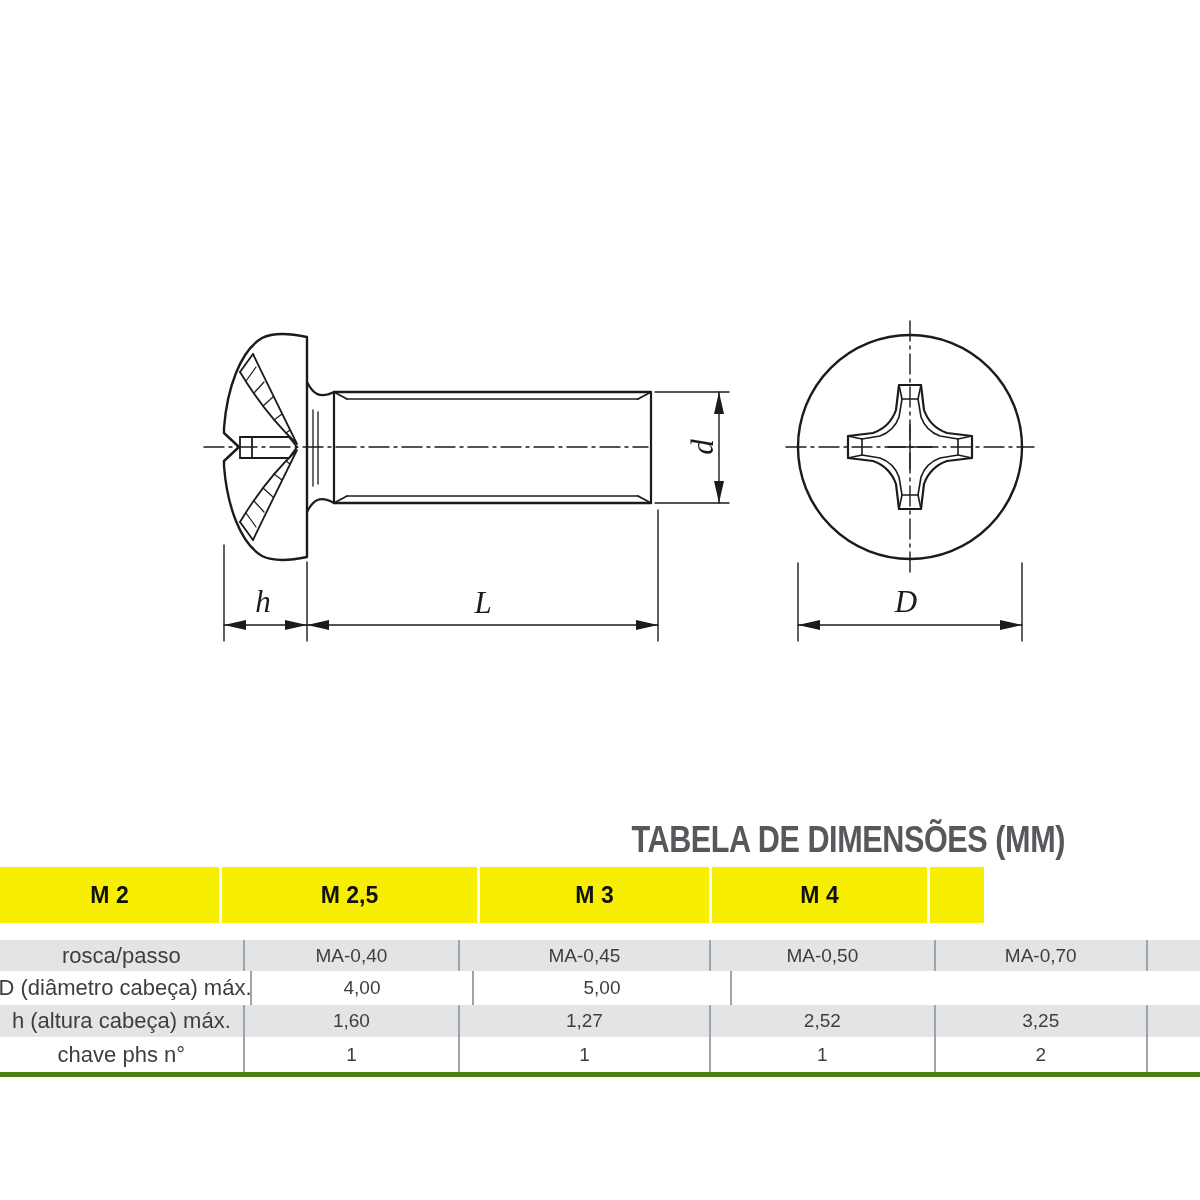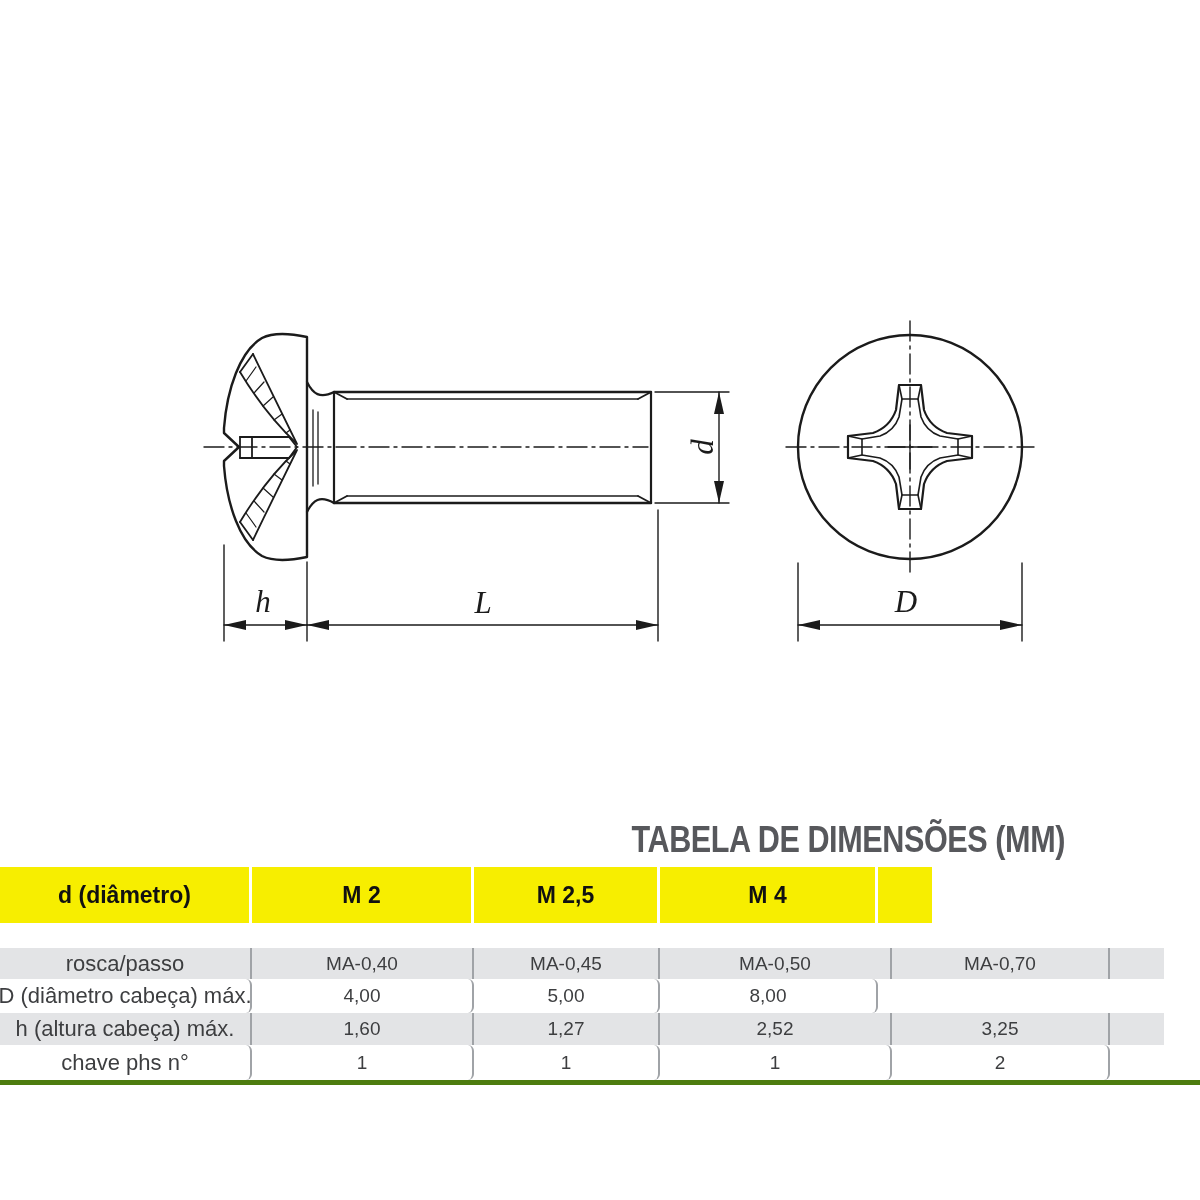--- a/index.html
+++ b/index.html
@@ -20,31 +20,31 @@
     position:absolute;top:819px;right:135px;
     font-size:36px;font-weight:bold;color:var(--title-color);
     letter-spacing:-0.5px;white-space:nowrap;
     transform:scaleX(0.85);transform-origin:100% 50%;
   }
 
   .dim-table{position:absolute;left:0;top:867px;width:1200px;}
   .trow{display:flex;width:1200px;}
   .trow .c{box-sizing:border-box;display:flex;align-items:center;justify-content:center;
            white-space:nowrap;overflow:visible;}
-  .c0{width:252px;}.c1{width:222px;}.c2{width:186px;}.c3{width:232px;}.c4{width:218px;}.c5{width:54px;}
+  .c0{width:252px;}.c1{width:222px;}.c2{width:258px;}.c3{width:232px;}.c4{width:218px;}.c5{width:54px;}
   .thead{height:56px;}
   .thead .c{background:var(--header-bg);font-weight:bold;font-size:23px;color:#111;}
   .thead .c:not(.c5){border-right:3px solid #fff;}
   .tgap{height:17px;background:#fff;}
   .data .c{font-size:19px;color:var(--text-color);}
   .data .c0{font-size:22px;}
   .data .c:not(.c5){border-right:2px solid var(--divider);}
   .gray .c{background:var(--row-alt-bg);}
-  .white .c{background:#fff;border-radius:6px;}
-  .r0{height:31px;margin-top:8px;}.r1{height:34px;}.r2{height:32px;border-radius:9px;}.r3{height:35px;border-bottom:5px solid #4d7c0f;}
+  .white .c{background:#fff;}
+  .r0{height:31px;}.r1{height:34px;}.r2{height:32px;border-radius:9px;}.r3{height:35px;border-bottom:5px solid #4d7c0f;}
 
   .dimtext{font-family:"Liberation Serif",serif;font-style:italic;font-size:31px;fill:var(--line-color);}
 </style>
 </head>
 <body>
 
 <div class="stage">
 
   <svg class="drawing-svg" viewBox="0 0 1200 790" xmlns="http://www.w3.org/2000/svg" fill="none" stroke="#1b1b1b" stroke-linecap="round" stroke-linejoin="round">
 
@@ -171,43 +171,42 @@
         <text class="dimtext" stroke="none" x="906" y="612" text-anchor="middle">D</text>
       </g>
     </g>
   </svg>
 
   <div class="table-title">TABELA DE DIMENSÕES (MM)</div>
 
   <div class="dim-table">
 
     <div class="trow thead">
-      <div class="c c0">d (diâmetro)</div>
       <div class="c c1">M 2</div>
       <div class="c c2">M 2,5</div>
+      <div class="c c3">M 3</div>
       <div class="c c4">M 4</div>
       <div class="c c5"></div>
     </div>
 
     <div class="tgap"></div>
 
     <div class="trow data gray r0">
       <div class="c c0">rosca/passo</div>
       <div class="c c1">MA-0,40</div>
       <div class="c c2">MA-0,45</div>
       <div class="c c3">MA-0,50</div>
       <div class="c c4">MA-0,70</div>
       <div class="c c5"></div>
     </div>
 
     <div class="trow data white r1">
       <div class="c c0">D (diâmetro cabeça) máx.</div>
       <div class="c c1">4,00</div>
       <div class="c c2">5,00</div>
-      <div class="c c4">8,00</div>
       <div class="c c5"></div>
     </div>
 
     <div class="trow data gray r2">
       <div class="c c0">h (altura cabeça) máx.</div>
       <div class="c c1">1,60</div>
       <div class="c c2">1,27</div>
       <div class="c c3">2,52</div>
       <div class="c c4">3,25</div>
       <div class="c c5"></div>

